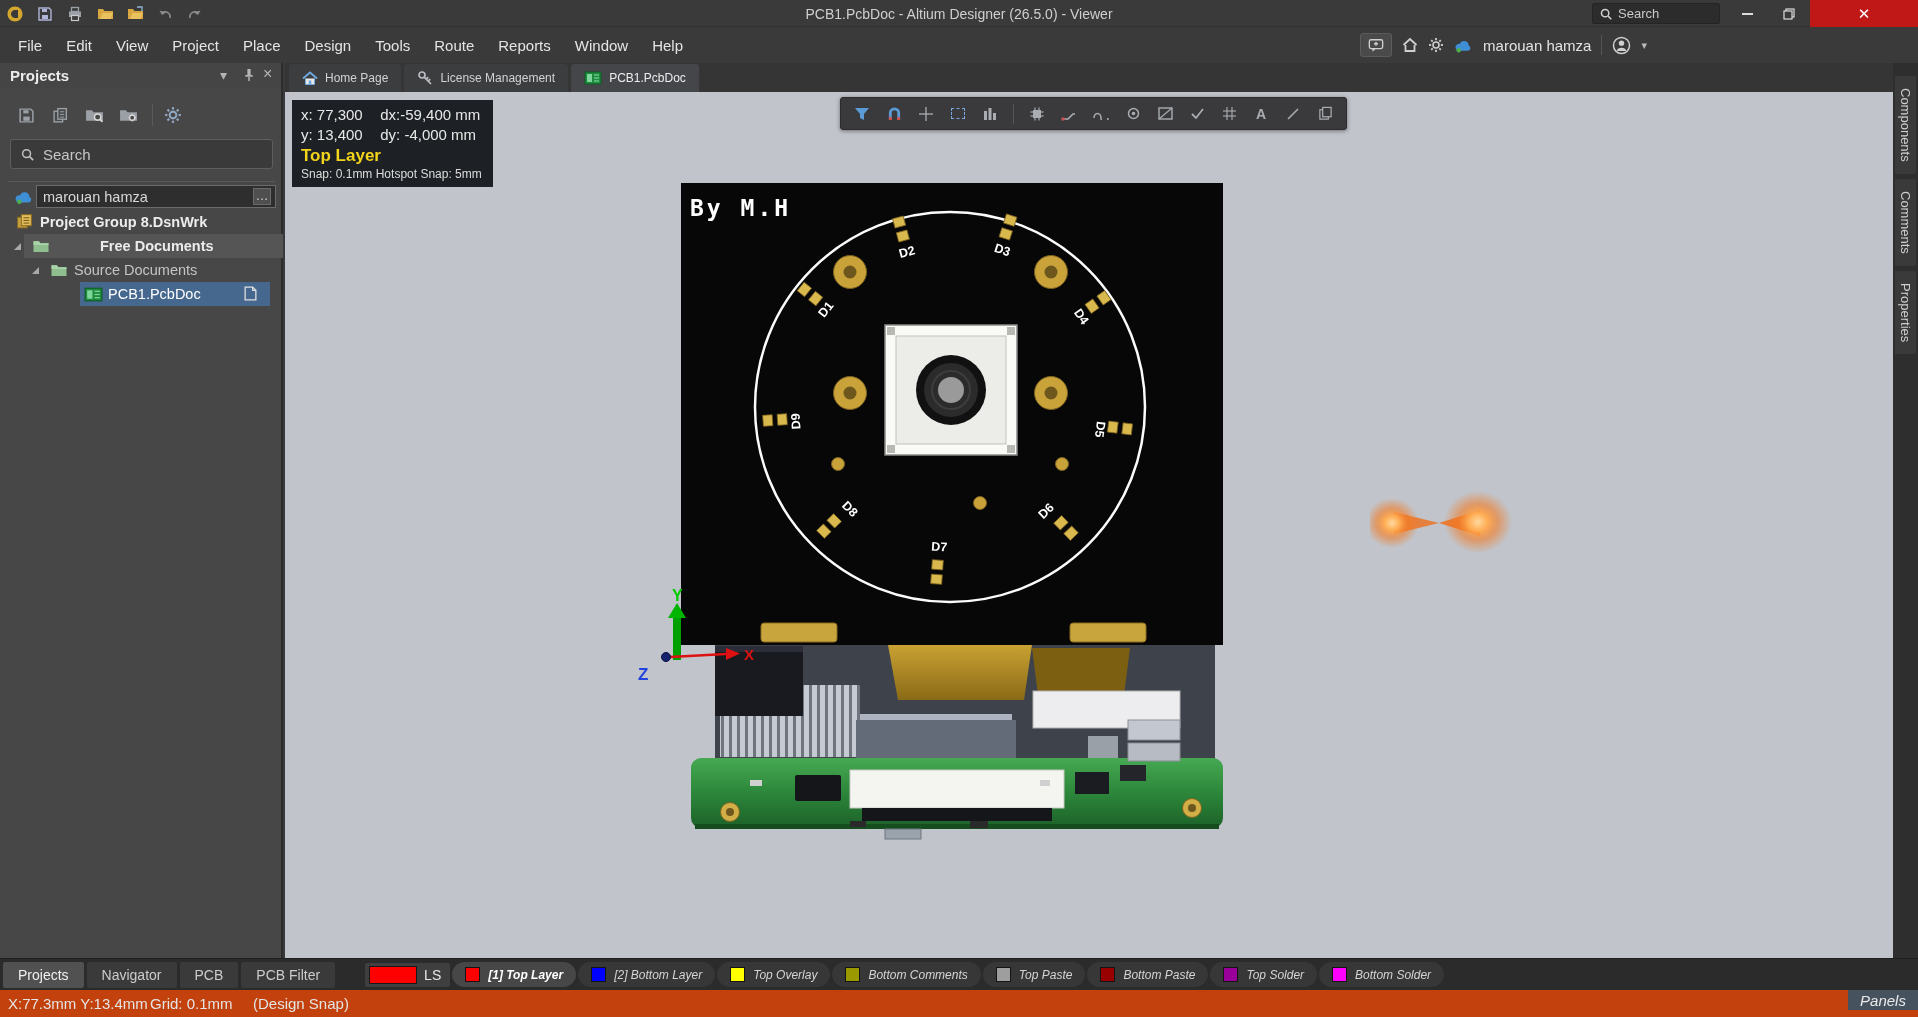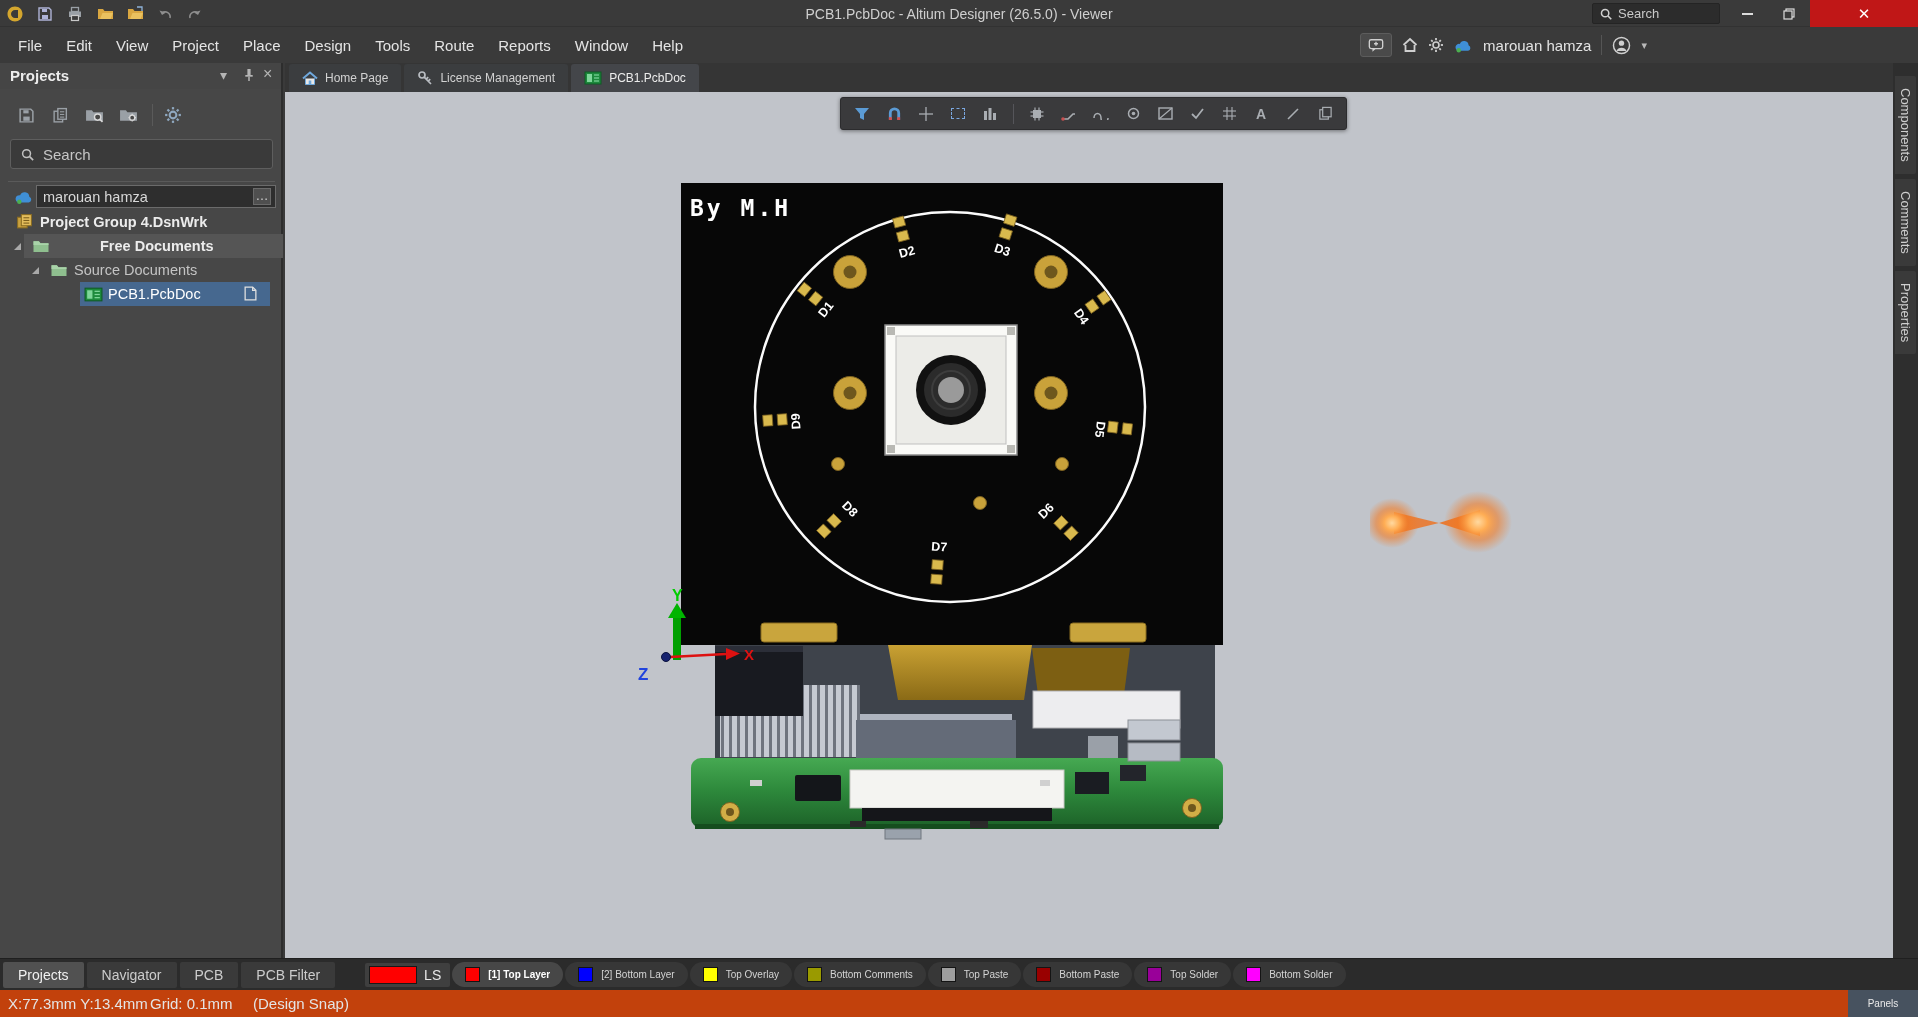--- a/index.html
+++ b/index.html
@@ -91,31 +91,31 @@
 
   
   .bottom-bar { position:absolute; left:0; top:958px; width:1918px; height:32px; background:#2b2b2b;
                 border-top:1px solid #1f1f1f; display:flex; align-items:center; }
   .btab { margin-left:3px; padding:5px 15px; background:#3a3a3a; font-size:14px; color:#cccccc; border-radius:2px; }
   .btab.active { background:#515151; color:#f0f0f0; }
   .ls-tab { margin-left:30px; display:flex; align-items:center; gap:7px; background:#3f3f3f; border-radius:2px;
             padding:3px 9px 3px 4px; font-size:14px; color:#e8e8e8; }
   .ls-swatch { width:48px; height:18px; border:1px solid #181818; }
   .layer-tab { margin-left:2px; display:flex; align-items:center; gap:8px; background:#373737; padding:5px 13px;
-               font-size:10px; color:#d4d4d4; border-radius:13px; }
+               font-size:12px; color:#d4d4d4; border-radius:13px;font-style:italic; }
   .layer-tab.active { background:#474747; color:#ffffff; font-weight:bold; }
   .swatch { width:15px; height:15px; border:1px solid #141414; }
 
   .statusbar { position:absolute; left:0; top:990px; width:1918px; height:27px; background:#c2410c; color:#e4e4e4;
                font-size:15px; }
   .sb-pos { position:absolute; left:8px; top:5px; }
   .sb-grid { position:absolute; left:150px; top:5px; }
   .sb-snap { position:absolute; left:253px; top:5px; }
-  .panels-btn { position:absolute; right:0; top:0; width:70px; height:27px; background:#47525f; color:#eaeaea;
-                font-size:10px; display:flex; align-items:center; justify-content:center; }
+  .panels-btn { position:absolute; right:0; top:0; width:70px; height:20px; background:#47525f; color:#eaeaea;
+                font-size:15px; display:flex; align-items:center; justify-content:center;font-style:italic; }
 </style>
 </head>
 <body>
 
 <div class="stage">
 
   <div class="titlebar">
     <div class="tb-icons">
       <span class="tb-ic">
         <svg width="18" height="18" viewBox="0 0 18 18">
@@ -344,21 +344,21 @@
         <svg width="17" height="17" viewBox="0 0 16 16">
             <rect x="1.5" y="4" width="9" height="10" fill="#caa23f" stroke="#8a6c22"></rect>
             <rect x="5" y="1.5" width="9.5" height="10.5" fill="#e3bd5c" stroke="#8a6c22"></rect>
             <g stroke="#7a5c1a" stroke-width="1">
               <line x1="7" y1="4.5" x2="12.5" y2="4.5"></line>
               <line x1="7" y1="7" x2="12.5" y2="7"></line>
               <line x1="7" y1="9.5" x2="12.5" y2="9.5"></line>
             </g>
           </svg>
       </span>
-      <span class="tree-label" style="left:40px; font-weight:bold; color:#ececec;">Project Group 4.DsnWrk</span>
+      <span class="tree-label" style="left:40px; font-weight:bold; color:#ececec;">Project Group 8.DsnWrk</span>
     </div>
     <div class="tree-row" style="top:171px;">
       <span class="row-hl" style="left:24px; width:259px;"></span>
       <span class="tri" style="left:14px;"></span>
       <span style="position:absolute; left:32px; top:4px;">
         <svg width="18" height="15" viewBox="0 0 16 14">
             <path d="M1 13 V3 h5 l1.5 2 H15 v8 z" fill="#8fbf8f"></path>
             <path d="M1 3 h5 l1.5 2 H15 v1.5 H1z" fill="#a9d3a9"></path>
           </svg>
       </span>
@@ -589,20 +589,30 @@
           <stop offset="0.6" stop-color="#f4781e" stop-opacity="0.55"></stop>
             <stop offset="1" stop-color="#f4781e" stop-opacity="0"></stop>
         </radialGradient>
       </defs>
       <polygon points="24,42 69,53 24,64" fill="#ef6f1a" opacity="0.8"></polygon>
       <polygon points="110,40 69,53 110,66" fill="#ef6f1a" opacity="0.85"></polygon>
       <ellipse cx="22" cy="53" rx="27" ry="25" fill="url(#fl)"></ellipse>
       <ellipse cx="108" cy="52" rx="34" ry="31" fill="url(#fl)"></ellipse>
     </svg>
 
+    <div class="hud">
+      <div class="hud-grid">
+        <span>x: 77,300</span>
+        <span>dx:-59,400 mm</span>
+        <span>y: 13,400</span>
+        <span>dy: -4,000 mm</span>
+      </div>
+      <div class="hud-layer" style="color: rgb(242, 212, 26);">Top Layer</div>
+      <div class="hud-snap">Snap: 0.1mm Hotspot Snap: 5mm</div>
+    </div>
 
     <div class="float-toolbar">
       <span class="ft-ic">
         <svg width="16" height="14" viewBox="0 0 16 14">
             <path d="M1 1 h14 L10 7 v6 L6 11 V7 z" fill="#5b9bd5"></path>
           </svg>
       </span>
       <span class="ft-ic">
         <svg width="15" height="14" viewBox="0 0 16 14">
             <path d="M3.5 13 V6 a4.5 4.5 0 0 1 9 0 V13" fill="none" stroke="#5b9bd5" stroke-width="3"></path>

